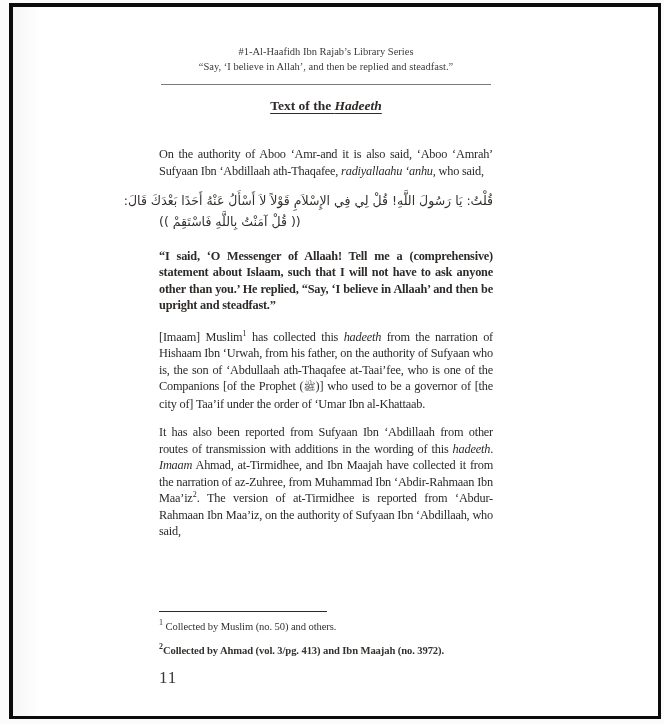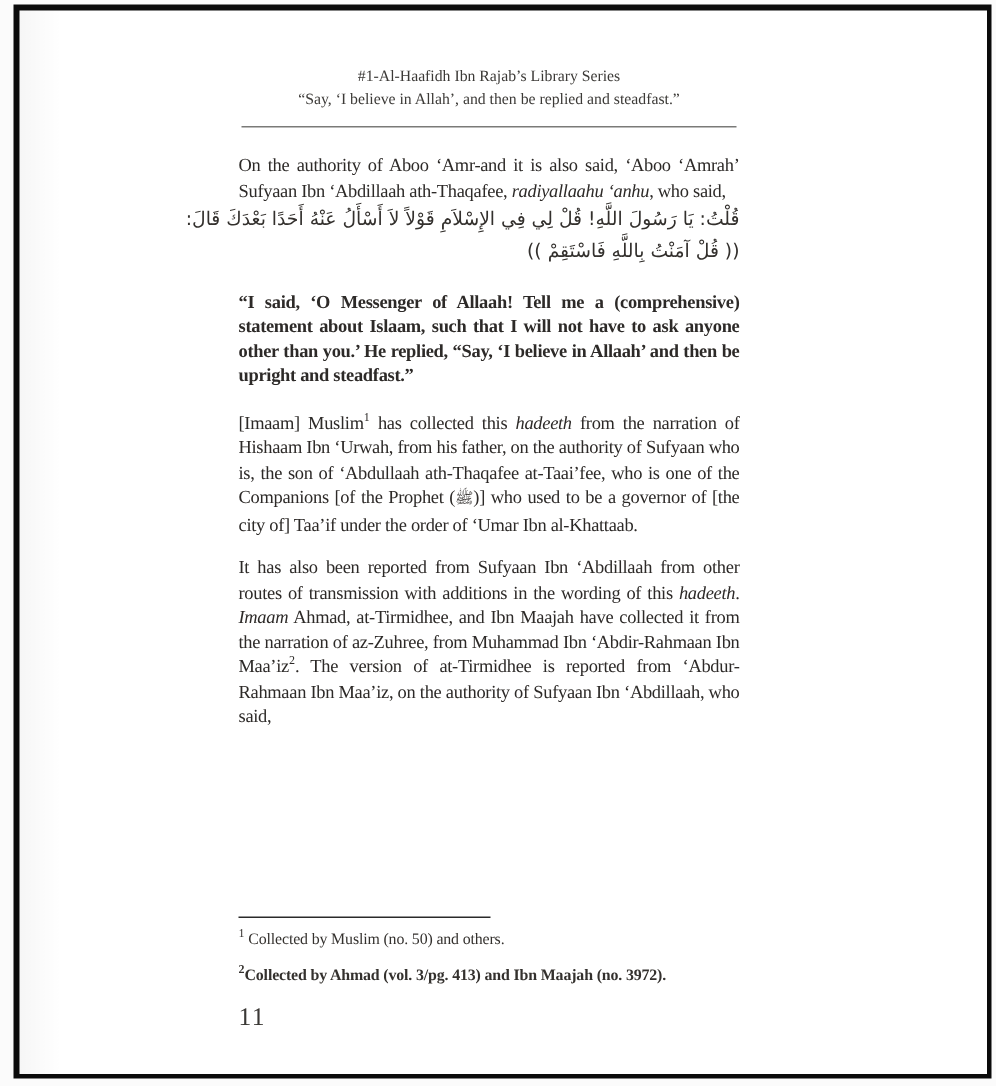--- a/index.html
+++ b/index.html
@@ -46,42 +46,43 @@
     margin-top: 13px;
     text-align: center;
     font-size: 13.5px;
     font-weight: bold;
     line-height: 16px;
     text-decoration: underline;
     text-underline-offset: 3px;
   }
   .section-heading .it { font-style: italic; }
   .body-para {
-    margin: 17px 0 0 0;
+    margin: 32px 0 0 0;
     font-size: 12.3px;
     line-height: 16.5px;
     letter-spacing: -0.2px;
     text-align: justify;
   }
   .body-para .it { font-style: italic; }
   .quote-para {
     font-weight: bold;
     margin-top: 16px;
     line-height: 16.4px;
   }
   .para2 { margin-top: 15px; }
   .para3 { margin-top: 12px; font-family: Liberation Serif, serif; }
   sup.fn-marker {
     font-size: 8px;
     line-height: 0;
     vertical-align: super;
     letter-spacing: 0;
   }
   .arabic-block {
-    text-align: right;
+    margin-top: 11px;
+    text-align: left;
     direction: rtl;
     font-family: "DejaVu Sans", sans-serif;
     font-size: 12.5px;
     line-height: 21px;
     color: #33302d;
   }
   .arabic-line { white-space: nowrap; }
   .salawaat {
     font-family: "DejaVu Sans", sans-serif;
     font-size: 10px;
@@ -118,20 +119,21 @@
 <div class="scan-frame">
   <div class="content">
 
     <div class="page-header">
       <div>#1-Al-Haafidh Ibn Rajab’s Library Series</div>
       <div>“Say, ‘I believe in Allah’, and then be replied and steadfast.”</div>
     </div>
 
     <hr class="header-rule">
 
+    <div class="section-heading"><span>Text of the </span><span class="it">Hadeeth</span></div>
 
     <p class="body-para"><span>On the authority of Aboo ‘Amr-and it is also said, ‘Aboo ‘Amrah’ Sufyaan Ibn ‘Abdillaah ath-Thaqafee, </span><span class="it">radiyallaahu ‘anhu</span><span>, who said,</span></p>
 
     <div class="arabic-block">
       <div class="arabic-line">قُلْتُ: يَا رَسُولَ اللَّهِ! قُلْ لِي فِي الإِسْلاَمِ قَوْلاً لاَ أَسْأَلُ عَنْهُ أَحَدًا بَعْدَكَ قَالَ:</div>
       <div class="arabic-line">(( قُلْ آمَنْتُ بِاللَّهِ فَاسْتَقِمْ ))</div>
     </div>
 
     <p class="body-para quote-para">“I said, ‘O Messenger of Allaah!  Tell me a (comprehensive) statement about Islaam, such that I will not have to ask anyone other than you.’ He replied, “Say, ‘I believe in Allaah’ and then be upright and steadfast.”</p>
 

